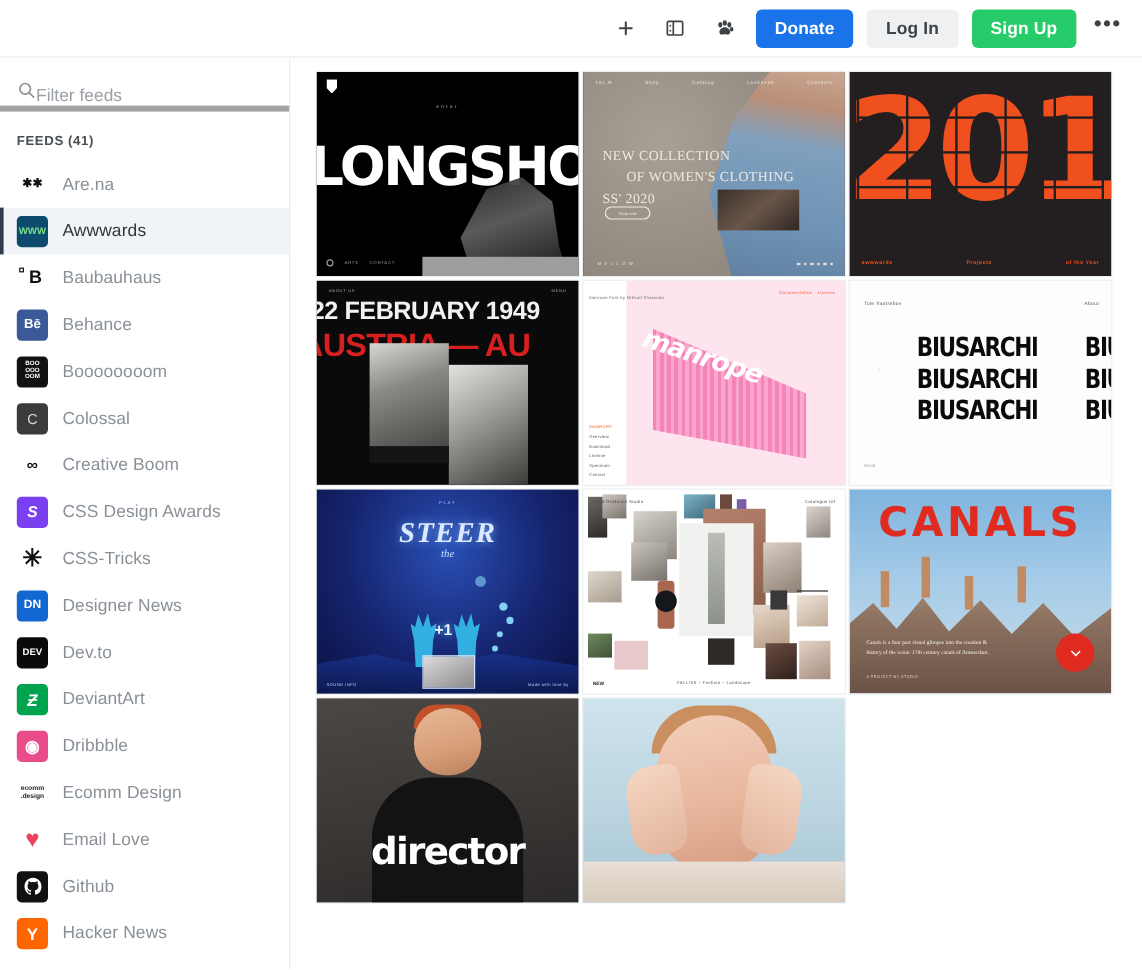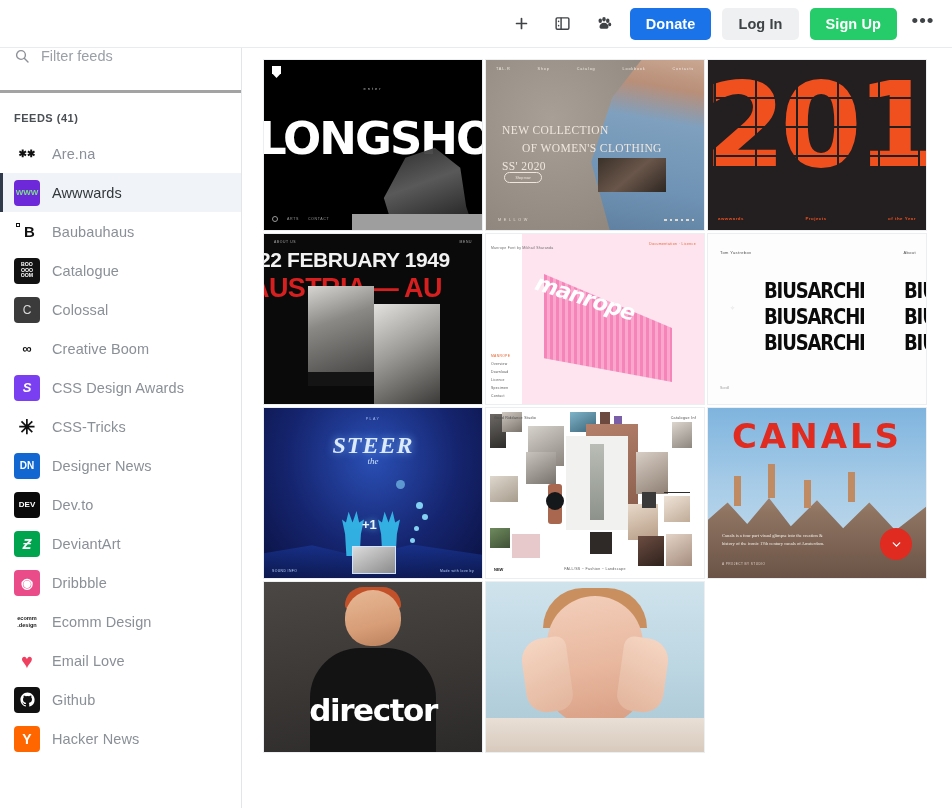--- a/index.html
+++ b/index.html
@@ -59,23 +59,23 @@
 
   
   .sidebar {
     width: 242px; min-width: 242px;
     background: #fff;
     border-right: 1px solid #e3e6e9;
     display: flex; flex-direction: column; min-height: 0;
   }
   .search-row {
     height: 45px; min-height: 45px;
-    display: flex; align-items: flex-start; gap: 11px;
+    display: flex; align-items: flex-end; 
     padding: 0 14px;
-    border-bottom: 3px solid #a3a3a3;
+    border-bottom: 5px solid #a3a3a3;
     background: #fff;
   }
   .search-row svg { color: #8b9196; flex: none; }
   .search-input {
     border: none; outline: none; background: transparent;
     font-family: "Liberation Sans", sans-serif;
     font-size: 14.5px; color: #3f4346; width: 100%; padding: 0;
   }
   .search-input::placeholder { color: #9aa0a6; }
 
@@ -397,40 +397,46 @@
       <div class="feed-list">
 
         <div class="feed-item">
           <span class="favicon plain" style="font-size:10px">
             <span>✱✱</span>
             </span>
           <span class="feed-label">Are.na</span>
         </div>
 
         <div class="feed-item active">
-          <span class="favicon" style="background:#6d28d9;color:#7ce08a;font-size:8px">
+          <span class="favicon" style="background:#0c4a6e;color:#7ce08a;font-size:8px">
             <span>WWW</span>
             </span>
           <span class="feed-label">Awwwards</span>
         </div>
 
         <div class="feed-item">
           <span class="favicon plain" style="font-size:15px;font-weight:900;position:relative">
             <span style="position:absolute;left:2px;top:4px;width:4px;height:4px;border:1px solid #111"></span>
             <span style="margin-left:5px">B</span>
             </span>
           <span class="feed-label">Baubauhaus</span>
         </div>
 
+        <div class="feed-item">
+          <span class="favicon" style="background:#3b5998;font-size:11px">
+            <span>Bē</span>
+            </span>
+          <span class="feed-label">Behance</span>
+        </div>
 
         <div class="feed-item">
           <span class="favicon" style="background:#121212;font-size:5.2px;line-height:5.6px;font-weight:700">
             <span style="display:block">BOO<br>OOO<br>OOM</span>
             </span>
-          <span class="feed-label">Catalogue</span>
+          <span class="feed-label">Boooooooom</span>
         </div>
 
         <div class="feed-item">
           <span class="favicon" style="background:#3b3b3b;color:#d8d8d8;font-size:12px;font-weight:400">
             <span>C</span>
             </span>
           <span class="feed-label">Colossal</span>
         </div>
 
         <div class="feed-item">

